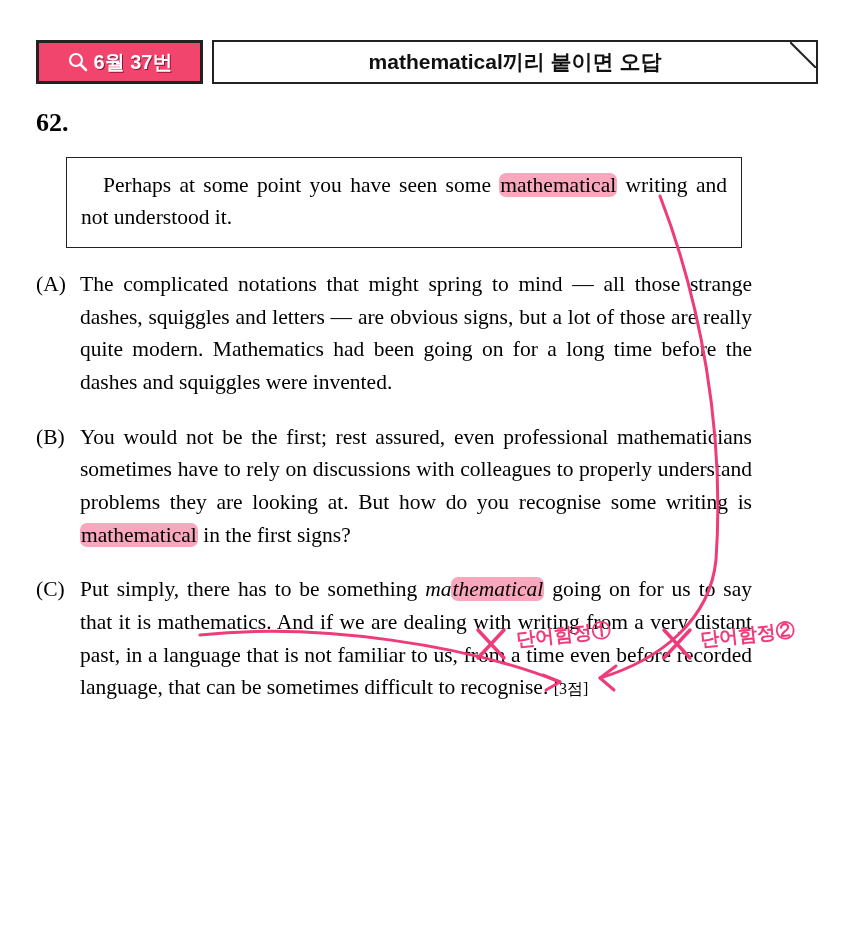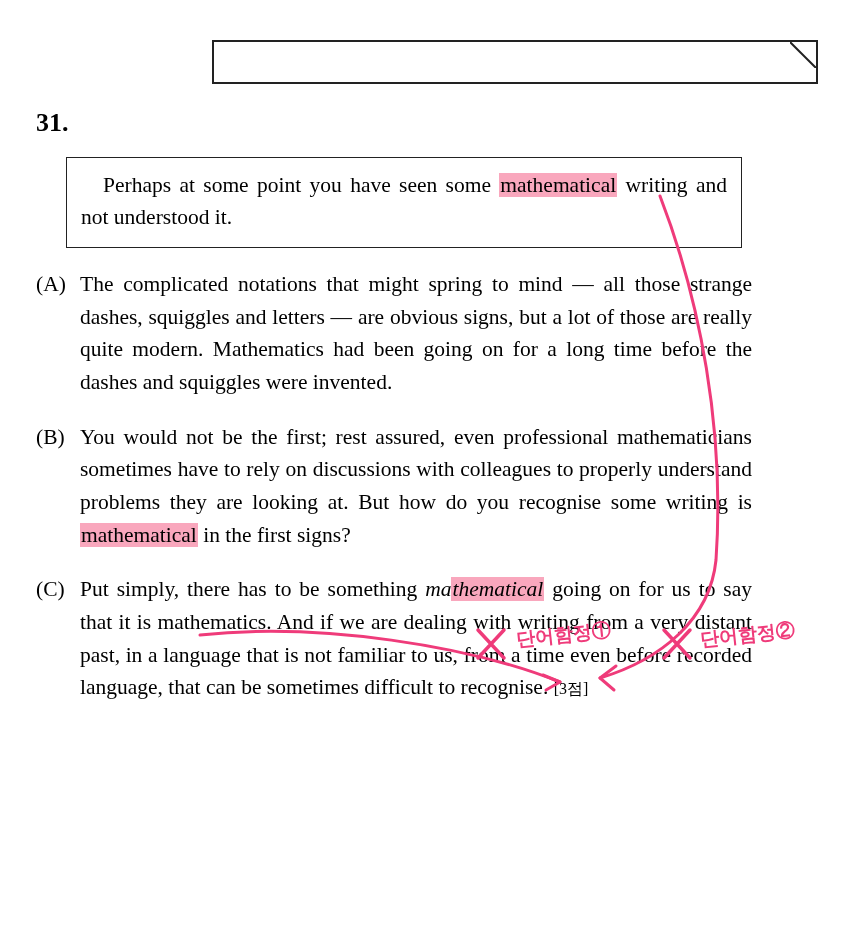--- a/index.html
+++ b/index.html
@@ -132,20 +132,21 @@
     font-size: 21.5px;
     line-height: 1.52;
     text-align: justify;
     text-justify: inter-word;
   }
   .choice-body p { margin: 0; }
 
   .hl {
     background: #f9a7bd;
     padding: 0 1px;
+    border-radius: 7px;
   }
   .ital { font-style: italic; }
   .score { font-size: 16px; }
 
   
   .overlay {
     position: absolute;
     left: 0;
     top: 0;
     width: 853px;
@@ -160,32 +161,42 @@
     color: #ef3b7a;
     white-space: nowrap;
     transform: rotate(-6deg);
   }
 </style>
 </head>
 <body>
 
 <div class="header">
 
+  <div class="tag">
+    <span class="tag-icon">
+      <svg width="22" height="22" viewBox="0 0 22 22">
+        <circle cx="9" cy="9" r="6" fill="none" stroke="#ffffff" stroke-width="2.2"></circle>
+        <line x1="13.5" y1="13.5" x2="19" y2="19" stroke="#ffffff" stroke-width="2.6" stroke-linecap="round"></line>
+      </svg>
+    </span>
+    <span class="tag-label">6월 37번</span>
+  </div>
 
   <div class="title-box">
+    <span class="title-text">mathematical끼리 붙이면 오답</span>
     <span class="title-corner">
       <svg width="26" height="26" viewBox="0 0 26 26">
         <path d="M0,0 L26,26 L26,0 Z" fill="#ffffff"></path>
         <line x1="0" y1="0" x2="26" y2="26" stroke="#222222" stroke-width="2"></line>
       </svg>
     </span>
   </div>
 </div>
 
-<div class="q-number">31.</div>
+<div class="q-number">62.</div>
 
 <div class="prompt-box">
   <p><span>Perhaps at some point you have seen some </span><span class="hl">mathematical</span><span> writing and not understood it.</span></p>
 </div>
 
 <div class="choices">
 
   <div class="choice">
     <div class="choice-label">(A)</div>
     <div class="choice-body">

